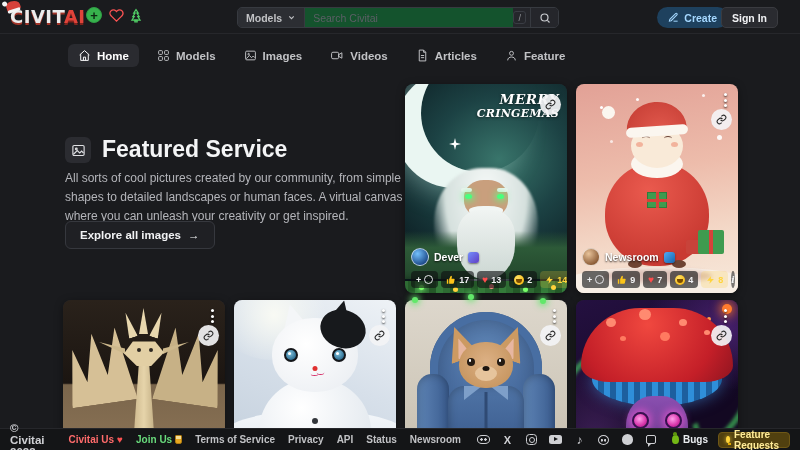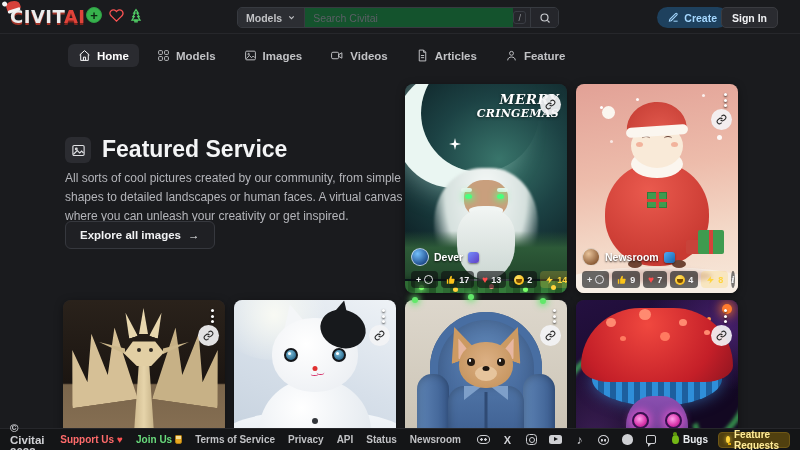--- a/index.html
+++ b/index.html
@@ -661,21 +661,21 @@
       <svg width="11" height="11" viewBox="0 0 24 24" fill="none" stroke="#2b2b2b" stroke-width="2.4">
           <path d="M10 13a5 5 0 0 0 7.5.5l3-3a5 5 0 0 0-7-7l-1.7 1.7"></path>
           <path d="M14 11a5 5 0 0 0-7.5-.5l-3 3a5 5 0 0 0 7 7l1.7-1.7"></path>
         </svg>
     </div>
   </div>
 
   <div class="footer">
     <span class="f-copy">© Civitai 2023</span>
     <span class="f-link red">
-        <span>Support Us</span>
+        <span>Civitai Us</span>
         <span class="f-heart">♥</span>
       </span>
     <span class="f-link green">
         <span>Join Us</span>
         <span class="f-beer"></span>
       </span>
     <span class="f-link">
         <span>Terms of Service</span>
       </span>
     <span class="f-link">

